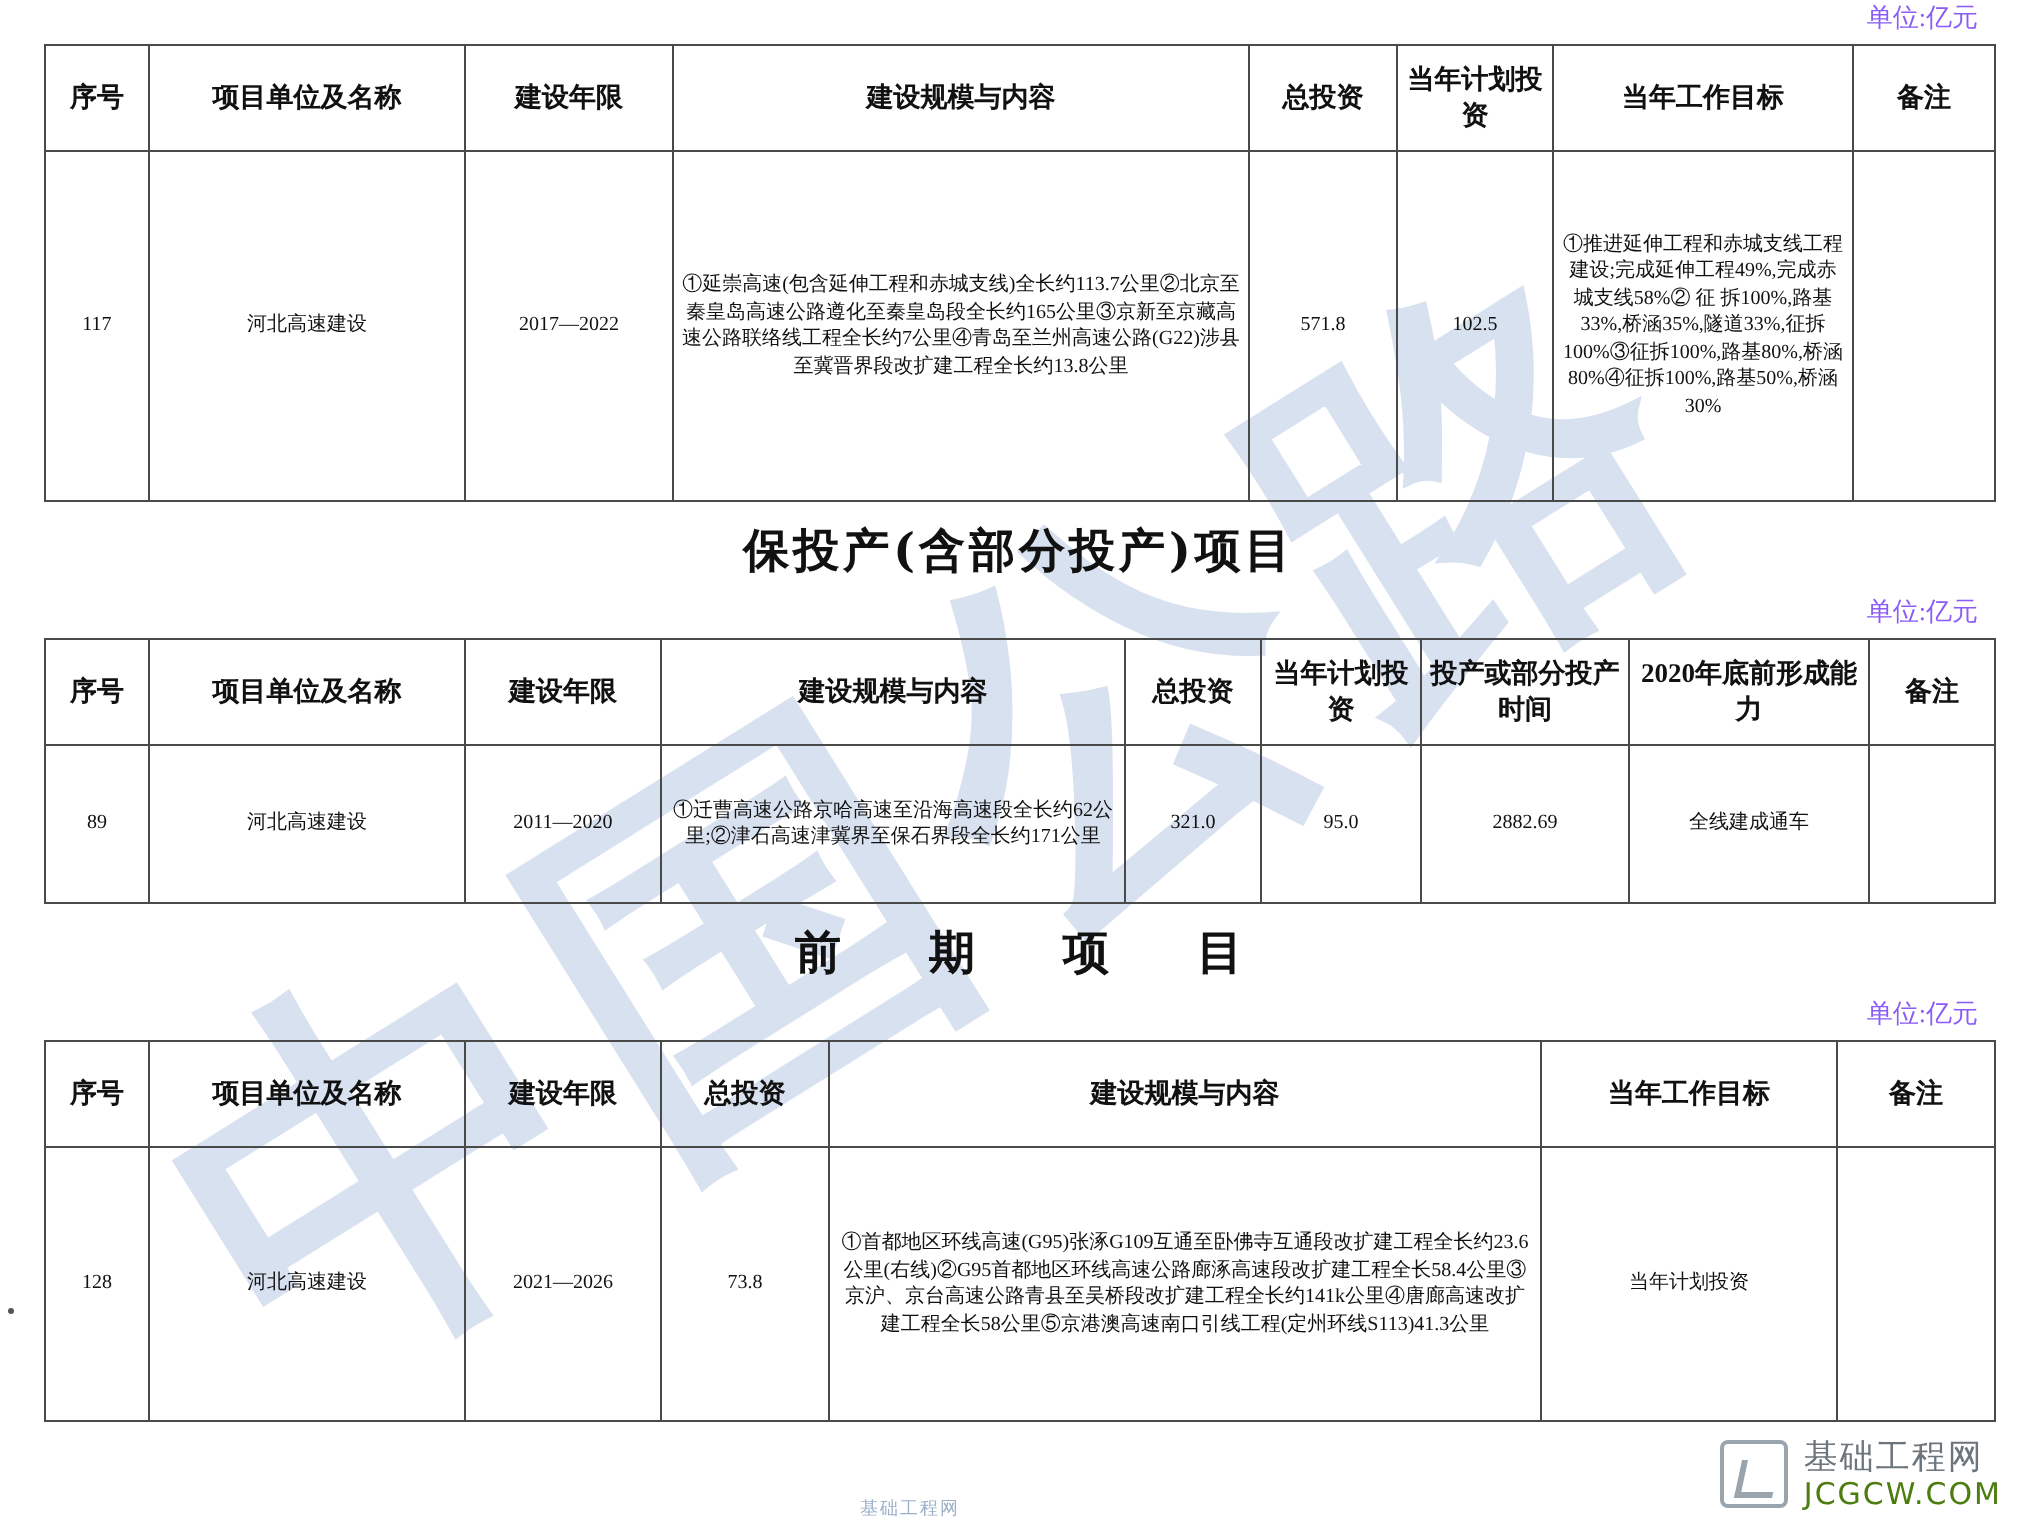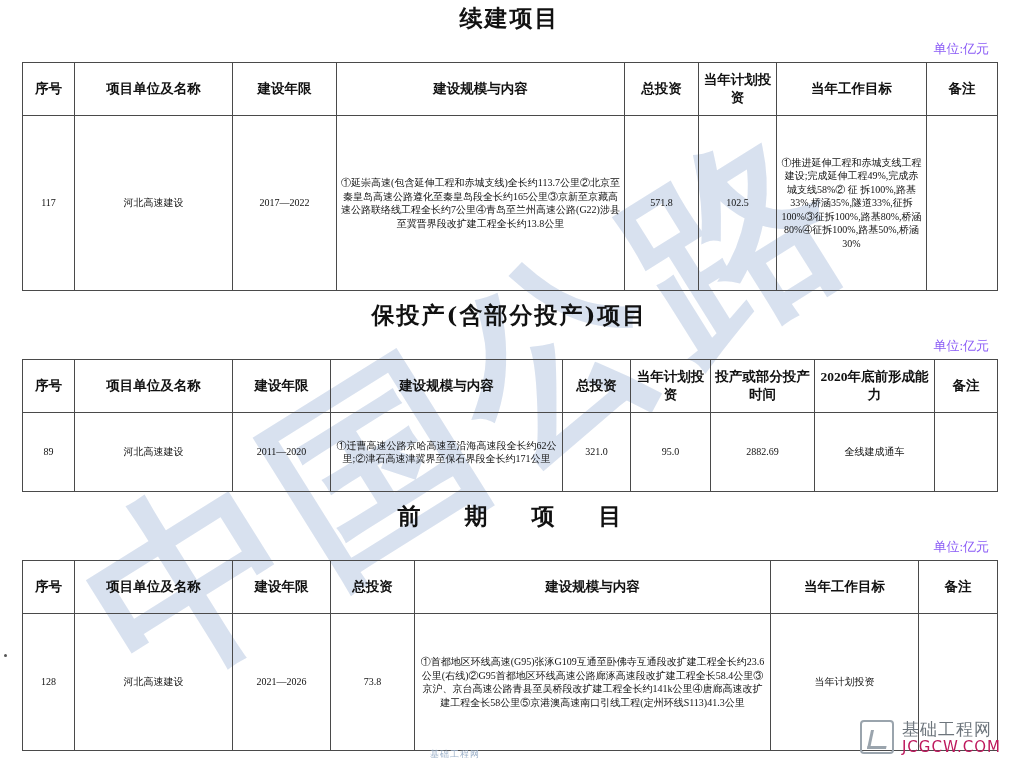--- a/index.html
+++ b/index.html
@@ -135,21 +135,21 @@
   }
   .badge-text { line-height: 1.1; }
   .badge-cn {
     font-size: 17px;
     color: #6d757c;
     font-family: "DejaVu Sans", sans-serif;
     letter-spacing: 1px;
   }
   .badge-en {
     font-size: 15px;
-    color: #be185d;
+    color: #4d7c0f;
     font-family: "DejaVu Sans", sans-serif;
     letter-spacing: 1px;
   }
   .tiny-mark {
     position: absolute;
     left: 430px;
     bottom: 4px;
     font-size: 9px;
     color: #9bb0c9;
     z-index: 20;
@@ -168,21 +168,20 @@
 </head>
 <body>
 
 <div class="watermark">
   <span>中国公路</span>
 </div>
 
 <div class="page">
 
   <div class="sec">
-    <h2 class="section-title">续建项目</h2>
     <div class="unit-line">单位:亿元</div>
     <table class="doc">
       <colgroup>
         <col style="width:52px">
         <col style="width:158px">
         <col style="width:104px">
         <col style="width:288px">
         <col style="width:74px">
         <col style="width:78px">
         <col style="width:150px">

